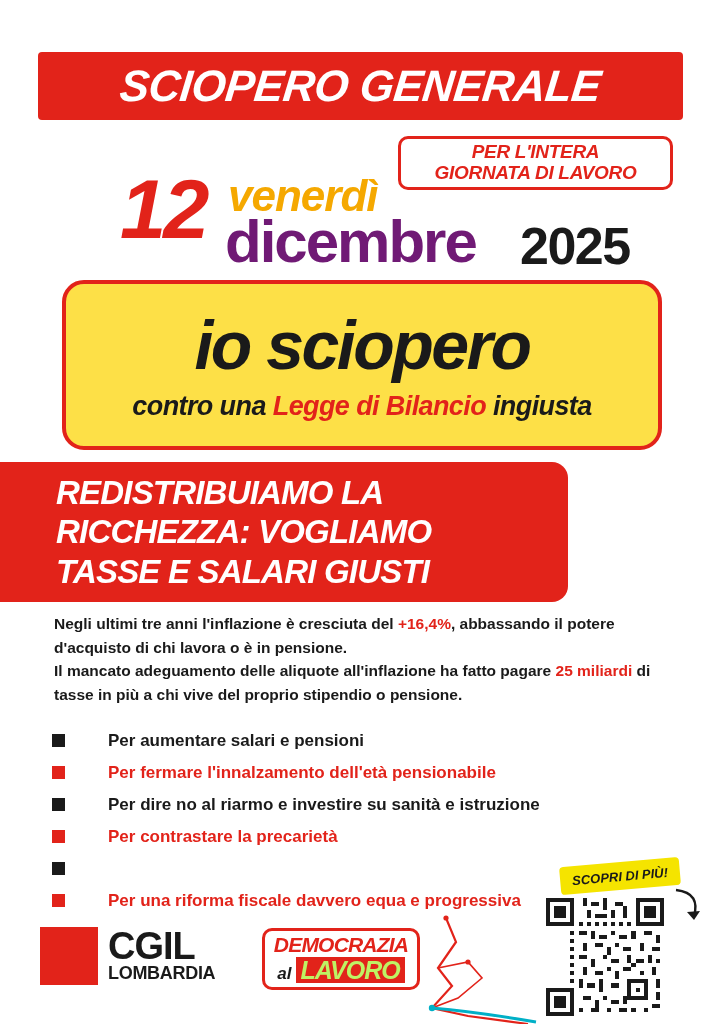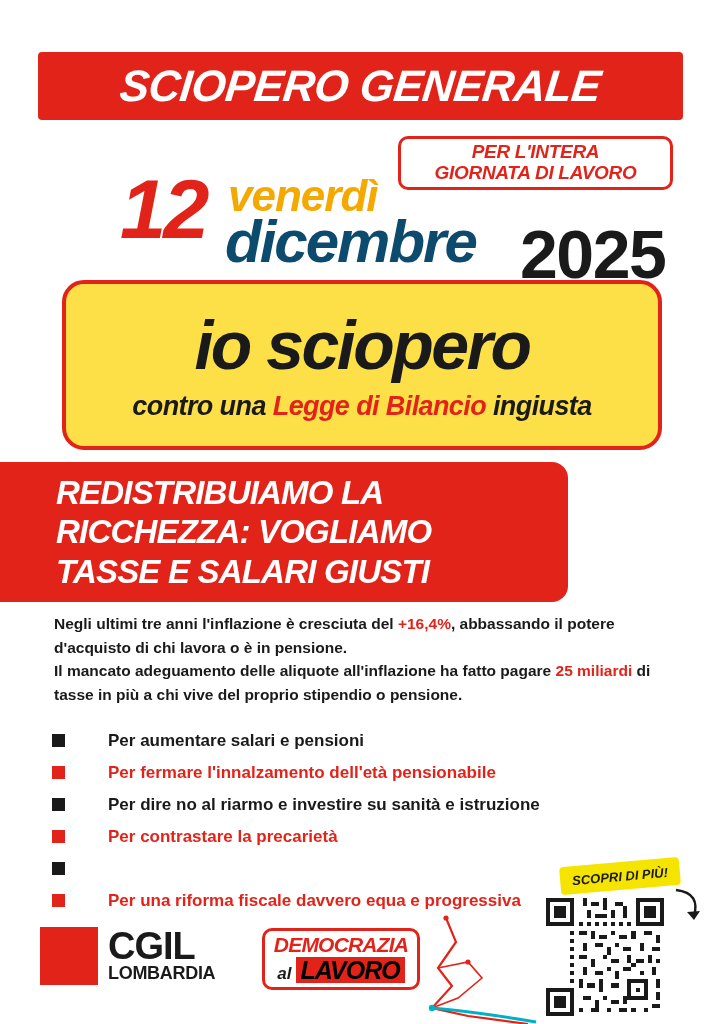--- a/index.html
+++ b/index.html
@@ -85,29 +85,28 @@
     font-style: italic;
     color: #f5a800;
     letter-spacing: -1px;
     line-height: 1;
   }
   .date-dicembre {
     position: absolute;
     left: 105px; top: 44px;
     font-size: 60px;
     font-weight: 800;
-    font-style: italic;
-    color: #0c4a6e;
+    color: #701a75;
     letter-spacing: -2px;
     line-height: 1;
   }
   .date-year {
     position: absolute;
     left: 400px; top: 52px;
-    font-size: 68px;
+    font-size: 52px;
     font-weight: 700;
     color: #1a1a1a;
     letter-spacing: -1.5px;
     line-height: 1;
   }
 
   
   .box-sciopero {
     position: absolute;
     left: 62px; top: 280px;
@@ -268,21 +267,21 @@
     font-size: 17px;
     font-weight: 800;
     font-style: italic;
     color: #1a1a1a;
     margin-right: 4px;
   }
   .dem-logo .d2b {
     font-size: 25px;
     font-weight: 800;
     font-style: italic;
-    color: #000000;
+    color: #bef264;
     background: #e2231a;
     padding: 0 5px;
     letter-spacing: -1px;
     line-height: 1.05;
   }
   .dem-squiggle {
     position: absolute;
     left: 408px; top: 912px;
     width: 130px; height: 112px;
     pointer-events: none;

